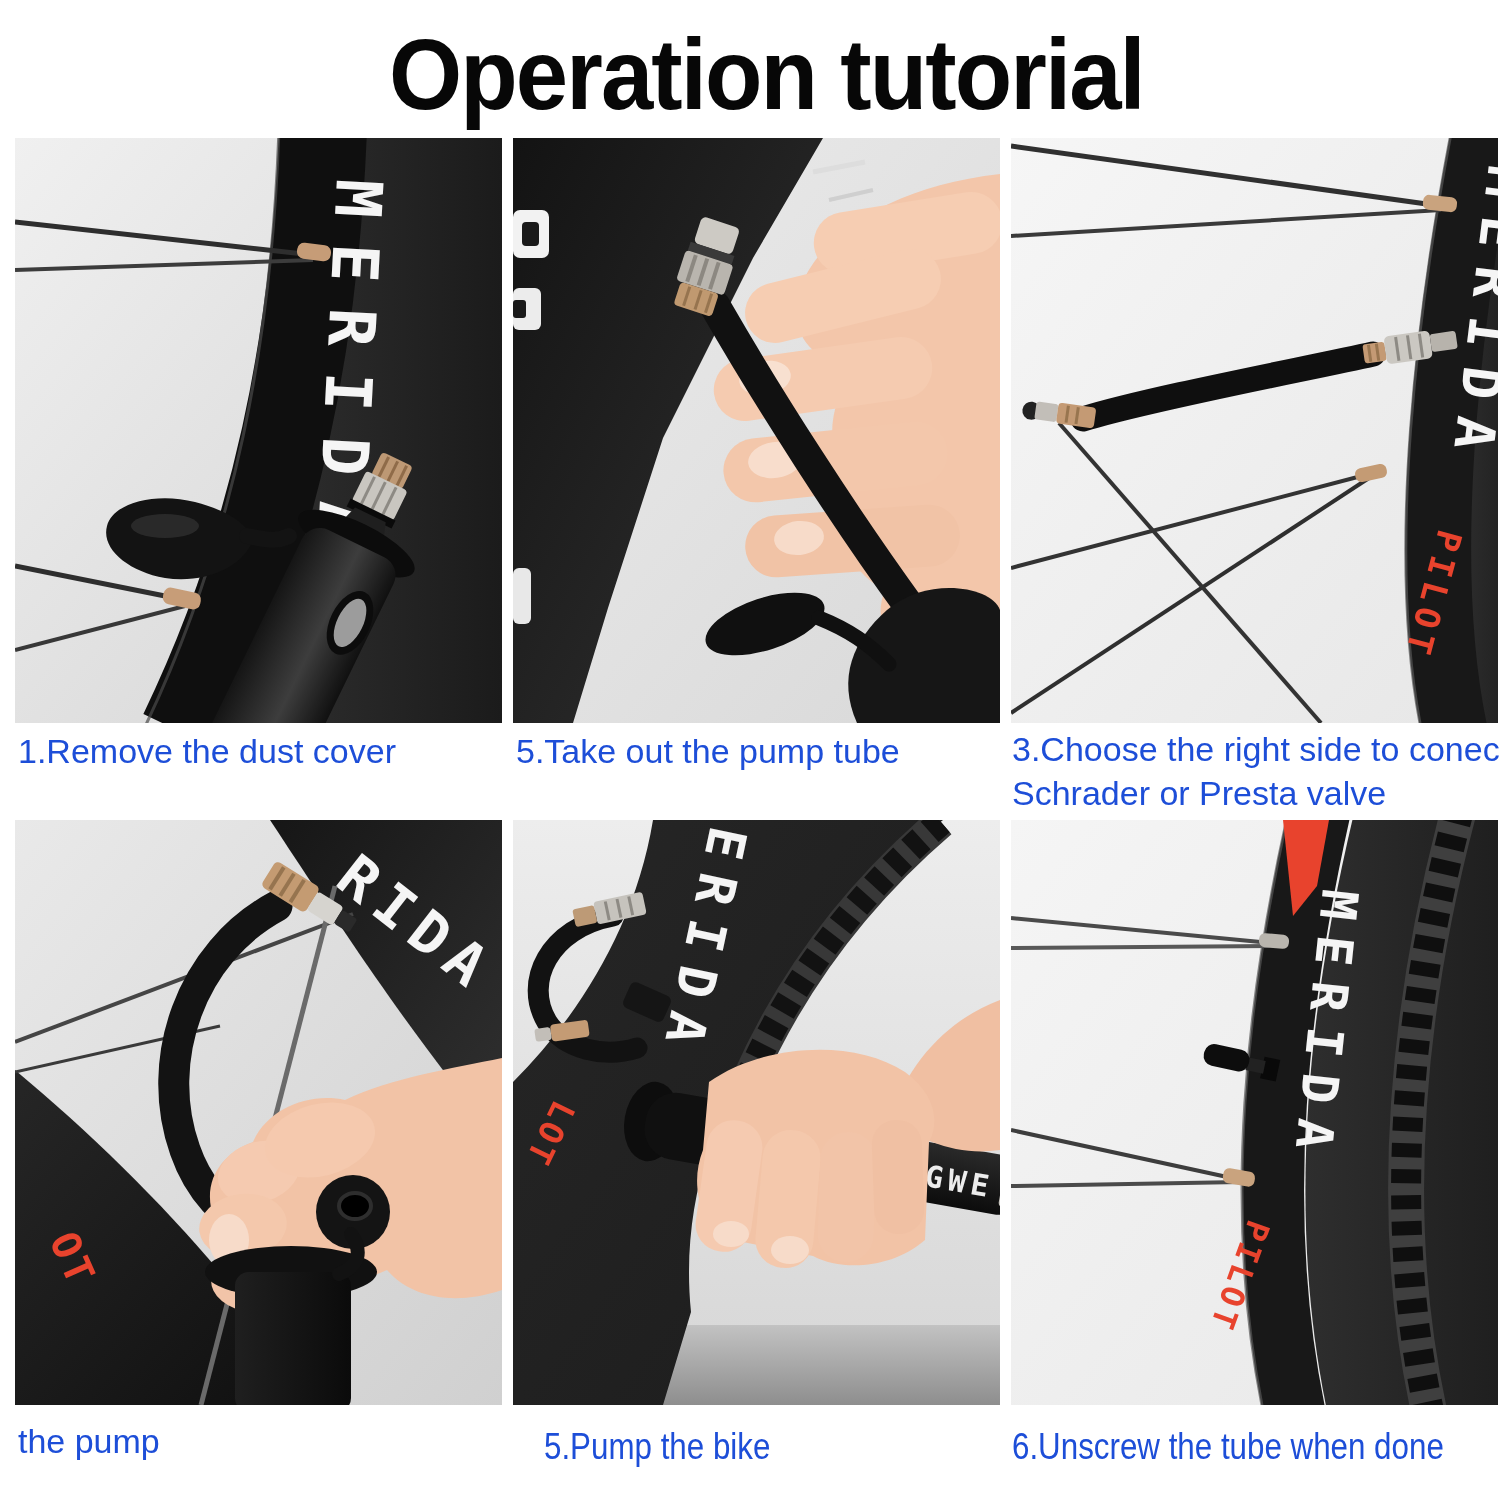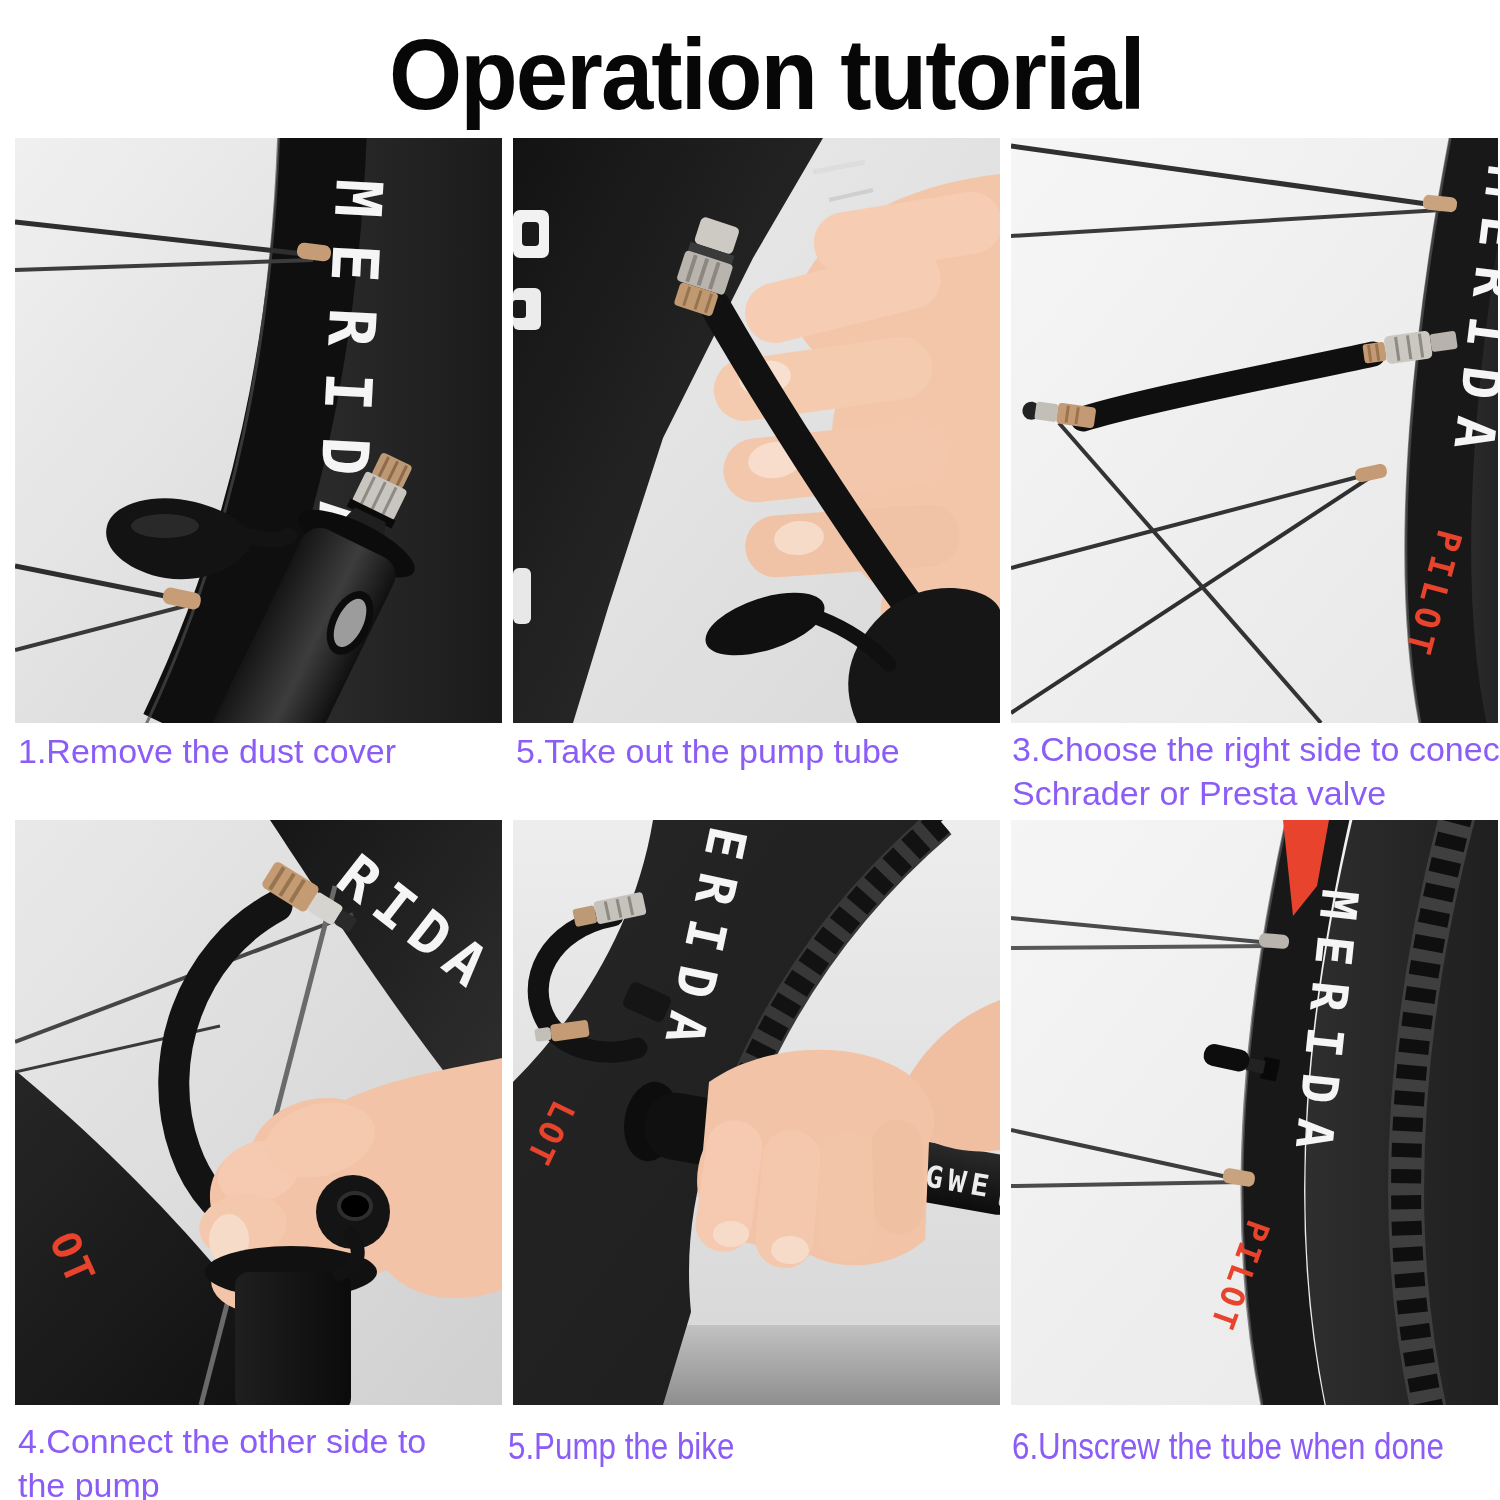--- a/index.html
+++ b/index.html
@@ -3,23 +3,23 @@
 <meta charset="utf-8">
 <style>
   html,body{margin:0;padding:0}
   body{width:1500px;height:1500px;background:#ffffff;font-family:"Liberation Sans",sans-serif;position:relative;overflow:hidden}
   .title{position:absolute;top:8px;left:0;width:1500px;text-align:center;font-size:100px;font-weight:bold;color:#070707;line-height:1;margin:16px;letter-spacing:-2px}
   .title .squeeze{display:inline-block;transform:scaleX(.94);transform-origin:center}
   .tile{position:absolute;width:487px;height:585px;overflow:hidden;background:#e9e9e9}
   .t1{left:15px;top:138px}.t2{left:513px;top:138px}.t3{left:1011px;top:138px}
   .t4{left:15px;top:820px}.t5{left:513px;top:820px}.t6{left:1011px;top:820px}
   .tile svg{display:block;width:100%;height:100%}
-  .caption{position:absolute;font-size:34px;color:#8b5cf6;line-height:1.3;white-space:nowrap}
+  .caption{position:absolute;font-size:34px;color:#1d4ed8;line-height:1.3;white-space:nowrap}
   .c1{left:18px;top:729px}.c2{left:516px;top:729px}.c3{left:1012px;top:727px}
-  .c4{left:18px;top:1419px}.c5{left:508px;top:1424px}.c6{left:1012px;top:1424px}
+  .c4{left:18px;top:1419px}.c5{left:544px;top:1424px}.c6{left:1012px;top:1424px}
   .narrow{display:inline-block;transform:scaleX(.87);transform-origin:left center;font-size:36px}
   .rimfont{font-family:"DejaVu Sans Mono",monospace;font-weight:bold}
 </style>
 </head>
 <body>
 
 <h1 class="title"><span class="squeeze">Operation tutorial</span></h1>
 
 <div class="tile t1">
 <svg viewBox="0 0 487 585">
@@ -344,21 +344,20 @@
   <div>1.Remove the dust cover</div>
 </div>
 <div class="caption c2">
   <div>5.Take out the pump tube</div>
 </div>
 <div class="caption c3">
   <div>3.Choose the right side to conect,</div>
   <div>Schrader or Presta valve</div>
 </div>
 <div class="caption c4">
-  <div>4.Connect the other side to</div>
   <div>the pump</div>
 </div>
 <div class="caption c5">
   <div class="narrow">5.Pump the bike</div>
 </div>
 <div class="caption c6">
   <div class="narrow">6.Unscrew the tube when done</div>
 </div>
 
 </body></html>

